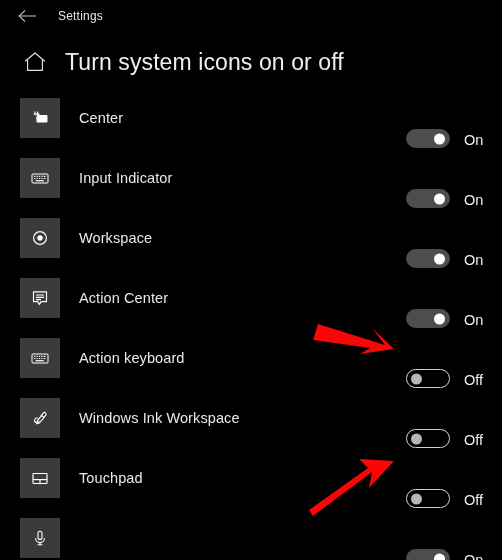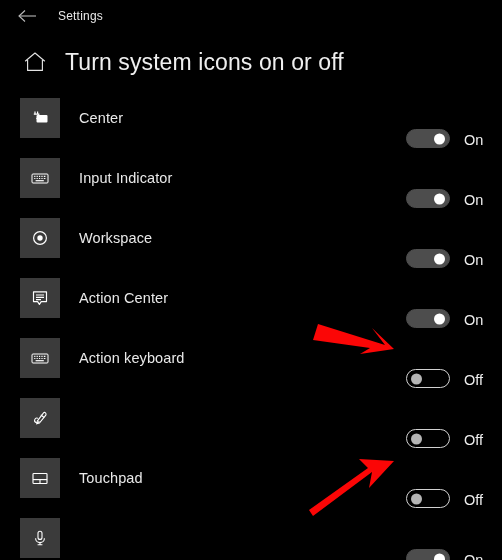--- a/index.html
+++ b/index.html
@@ -282,20 +282,21 @@
   <div class="icon-row">
     <div class="tile">
       <span>
         <svg width="22" height="22" viewBox="0 0 22 22" fill="none" stroke="currentColor" stroke-width="1.1" stroke-linecap="round">
           <path d="M15.8 5.4 a2 2 0 0 1 1.0 2.8 L10.4 16.0 l-2.6 0.7 0.5 -2.6 L14.7 5.6 a1.4 1.4 0 0 1 1.1 -0.2 Z"></path>
           <path d="M8.6 11.2 a2.3 2.3 0 1 0 1.4 3.2"></path>
           <path d="M12.2 8.2 l2.6 2.0"></path>
         </svg>
       </span>
     </div>
+    <div class="row-label">Windows Ink Workspace</div>
     <div class="toggle-wrap">
       <div class="toggle off">
           <span class="knob"></span>
         </div>
       <div class="state-label">Off</div>
     </div>
   </div>
 
   <div class="icon-row">
     <div class="tile">

